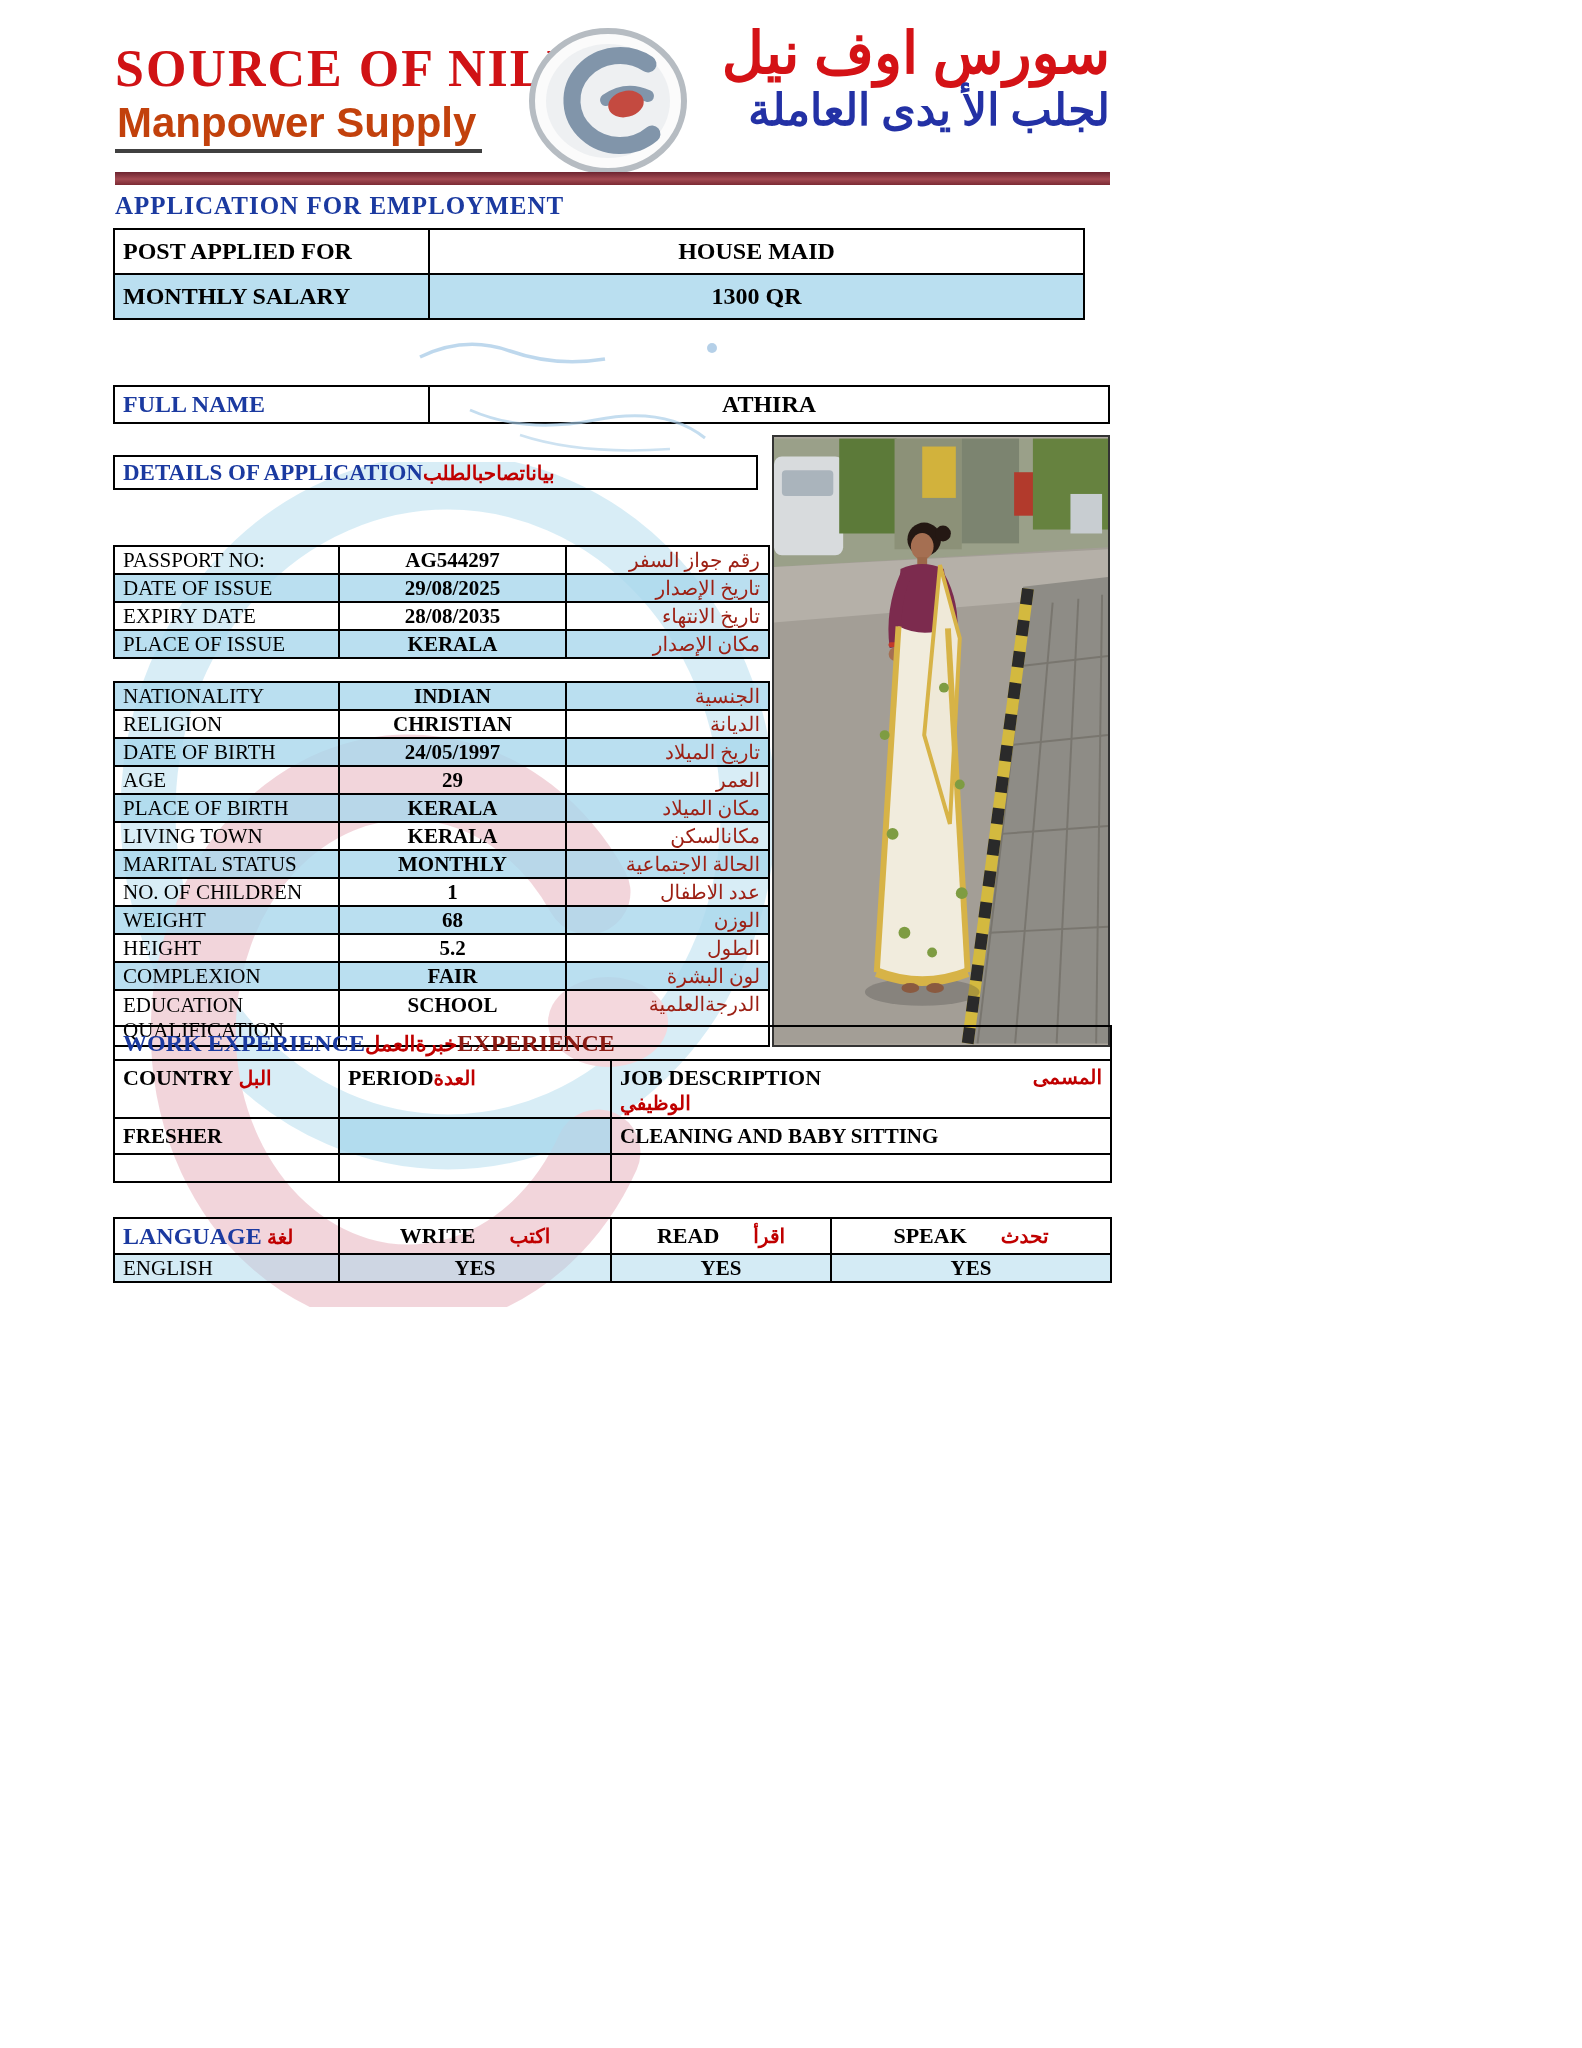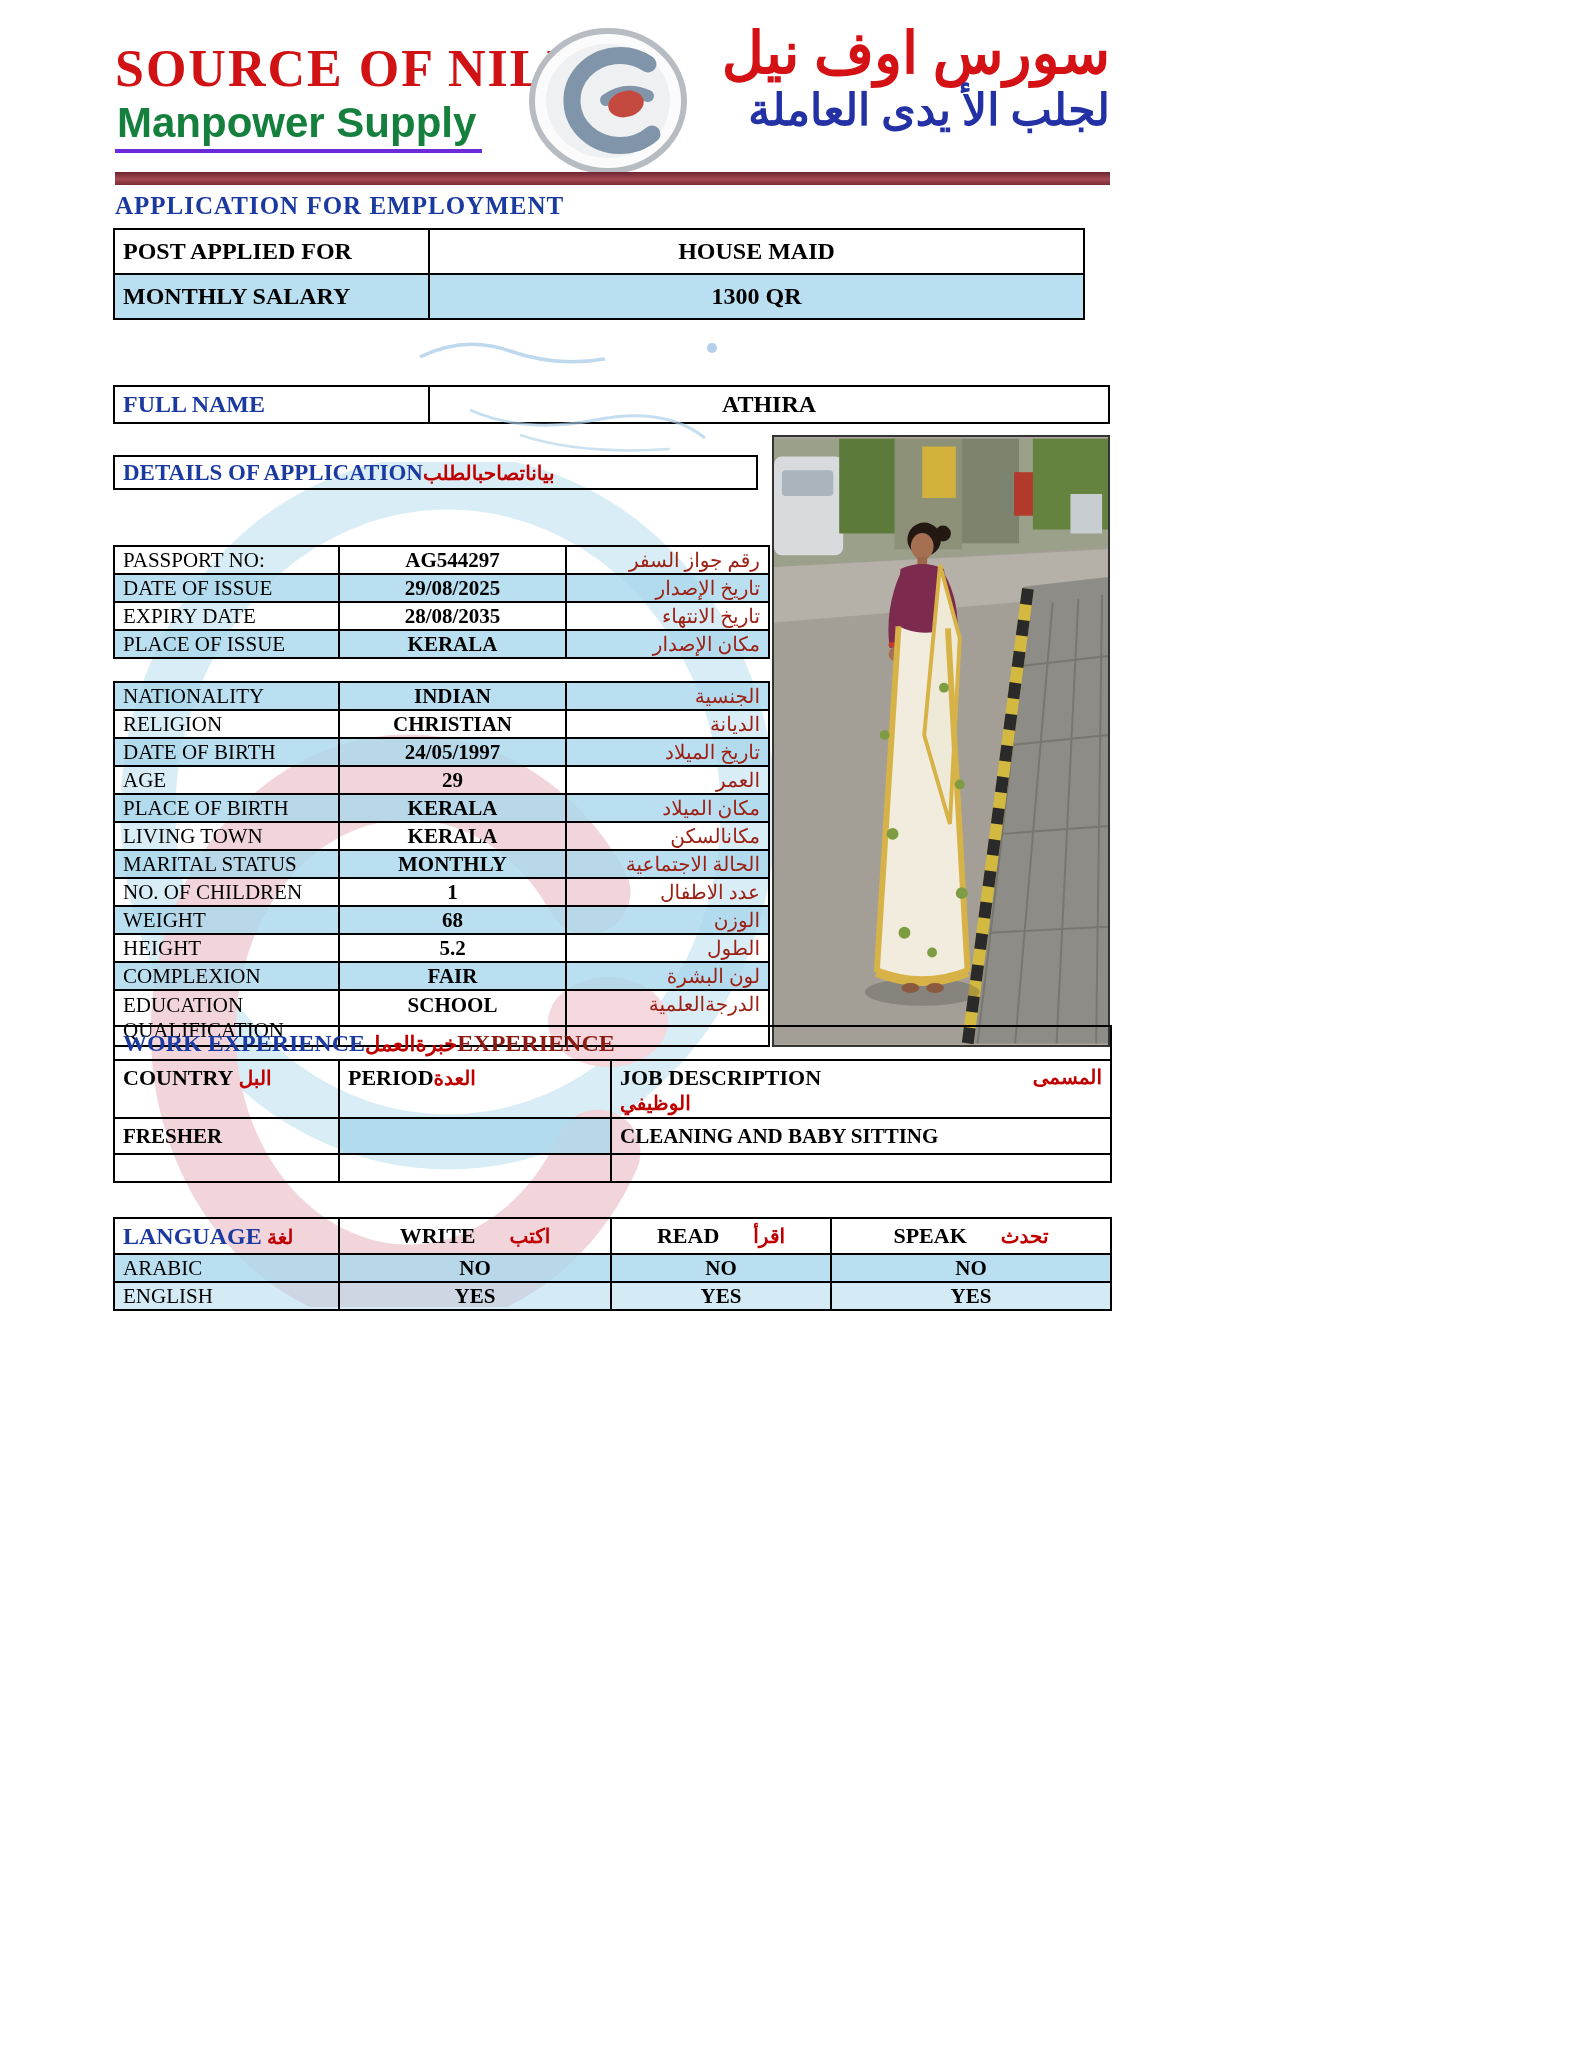--- a/index.html
+++ b/index.html
@@ -6,23 +6,23 @@
   html,body { background:#ffffff; }
   .page {
     position:relative; width:1582px; height:2048px; background:#fff;
     font-family:"Liberation Serif", serif; color:#000; overflow:hidden;
   }
   .layer { position:absolute; z-index:1; }
 
   
   .brand { left:115px; top:42px; }
   .brand-en1 { font-size:52px; font-weight:bold; color:#d01215; letter-spacing:2px; line-height:1.05; }
-  .brand-en2 { font-size:42px; font-weight:bold; color:#15803d;
+  .brand-en2 { font-size:42px; font-weight:bold; color:#c2410c;
                font-family:"Liberation Sans", sans-serif; display:inline-block;
-               border-bottom:4px solid #6d28d9; padding:2px 6px 2px 2px; }
+               border-bottom:4px solid #404040; padding:2px 6px 2px 2px; }
   .logo-wrap { left:528px; top:28px; }
   .brand-ar { right:472px; top:22px; text-align:right; direction:rtl; }
   .brand-ar .ar1 { font-size:58px; color:#d41216; font-weight:bold; line-height:1.1; }
   .brand-ar .ar2 { font-size:44px; color:#2331a5; font-weight:bold; line-height:1.15; }
   .red-bar { left:115px; top:172px; width:995px; height:13px;
              background:linear-gradient(180deg,#6d2430 0%, #a34a52 55%, #7c2a33 100%); }
   .page-title { left:115px; top:192px; font-size:25px; font-weight:bold;
                 color:#1b3aa0; letter-spacing:1px; }
 
   
@@ -378,26 +378,20 @@
         </div>
       </td>
       <td>
         <div class="lh-center">
           <span class="ch-en">SPEAK</span>
           <span class="ch-ar">تحدث</span>
         </div>
       </td>
     </tr>
     <tr>
-      <td class="bg-blue">ARABIC</td>
-      <td class="val bg-blue">NO</td>
-      <td class="val bg-blue">NO</td>
-      <td class="val bg-blue">NO</td>
-    </tr>
-    <tr>
       <td class="bg-blue2">ENGLISH</td>
       <td class="val bg-blue2">YES</td>
       <td class="val bg-blue2">YES</td>
       <td class="val bg-blue2">YES</td>
     </tr>
   </tbody>
     </table>
 
 </div>
 

